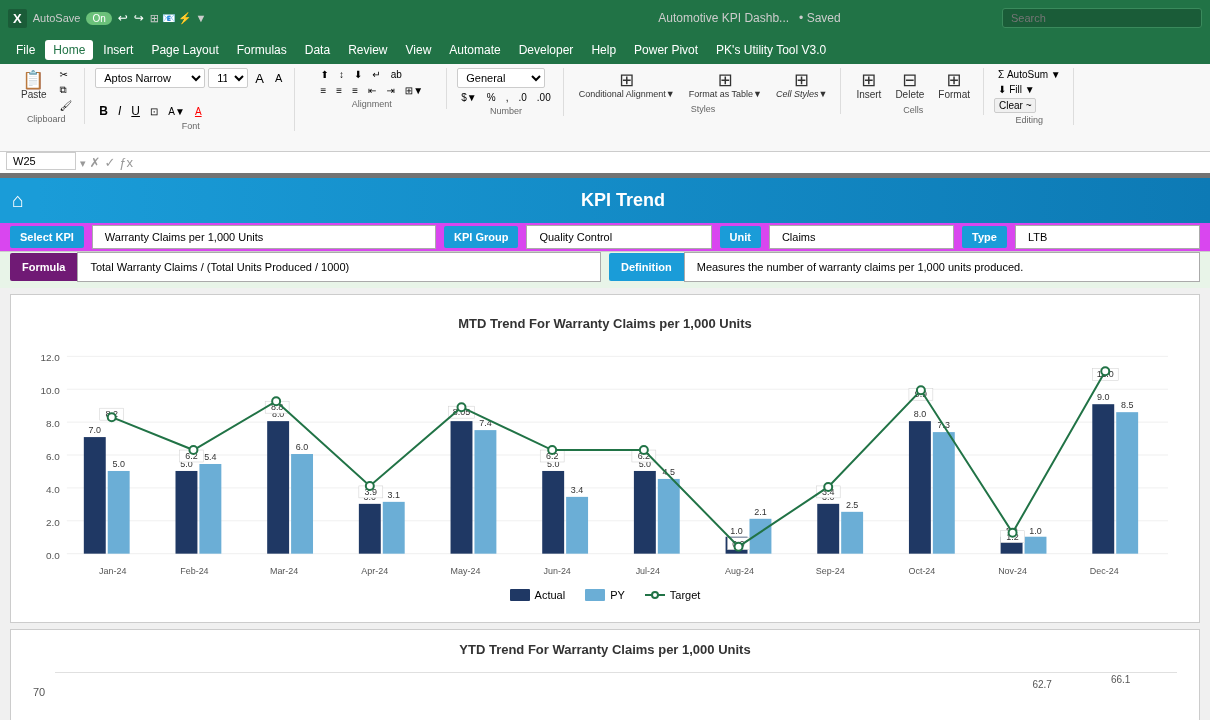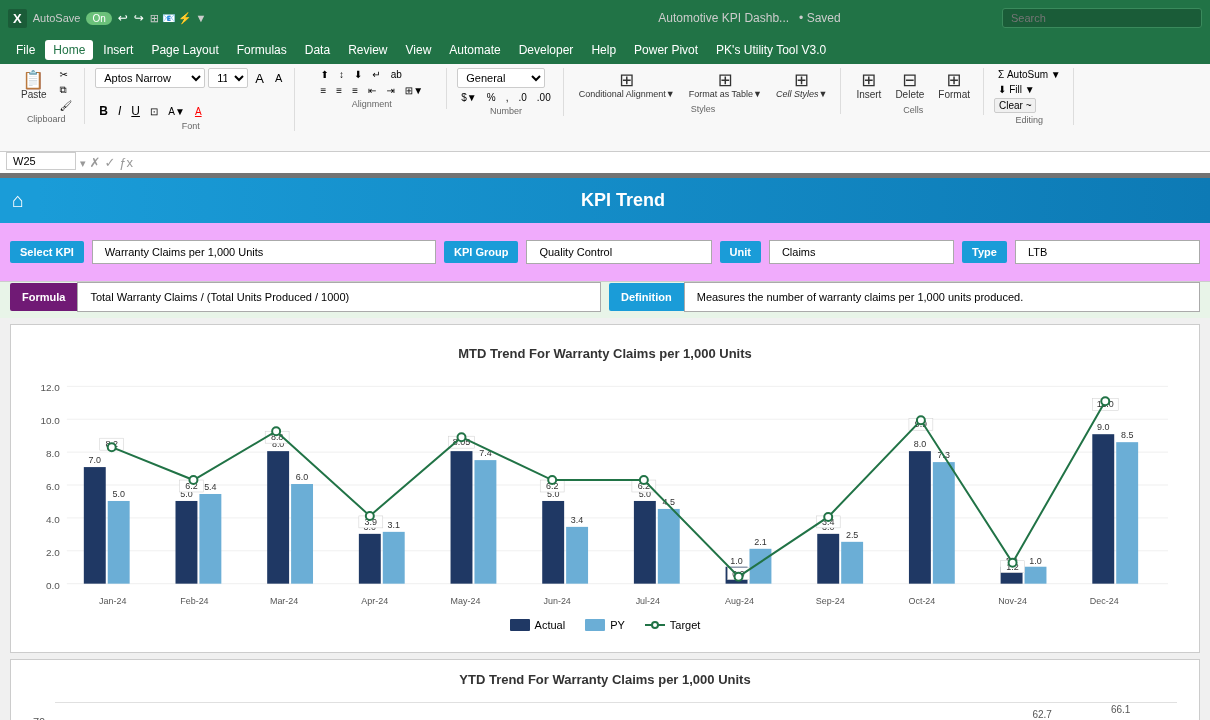--- a/index.html
+++ b/index.html
@@ -102,24 +102,24 @@
       font-weight: bold;
       padding: 12px;
       display: flex;
       align-items: center;
       justify-content: center;
       gap: 12px;
     }
 
     
     .kpi-controls {
-      background: #f0abfc;
-      display: flex;
-      align-items: center;
-      padding: 17px 10px;
+      background: #d946ef;
+      display: flex;
+      align-items: center;
+      padding: 2px 10px;
       gap: 8px;
       border-bottom: 1px solid #ccc;
     }
     .kpi-label {
       background: #1a9cd8;
       color: white;
       padding: 5px 10px;
       font-size: 11px;
       font-weight: bold;
       border-radius: 2px;

